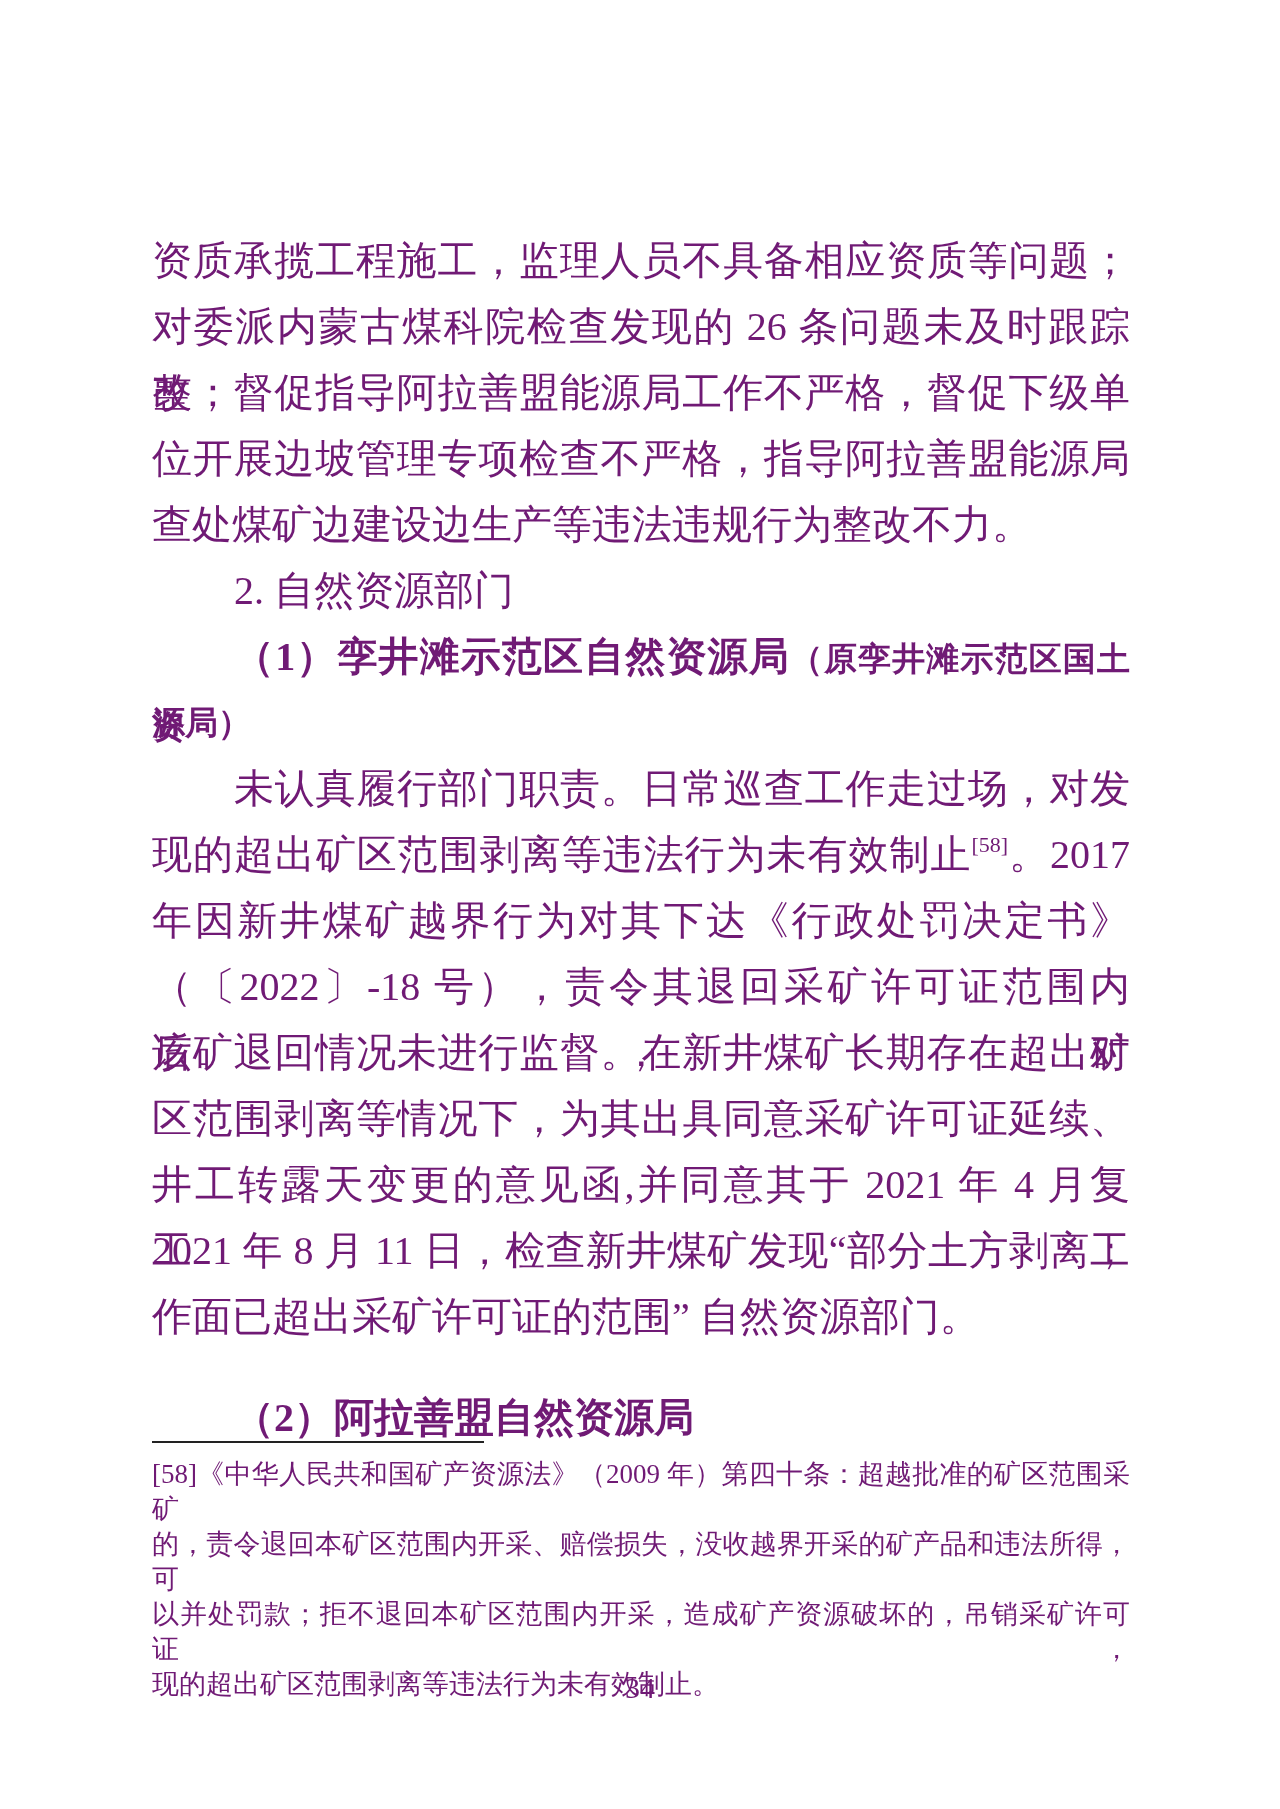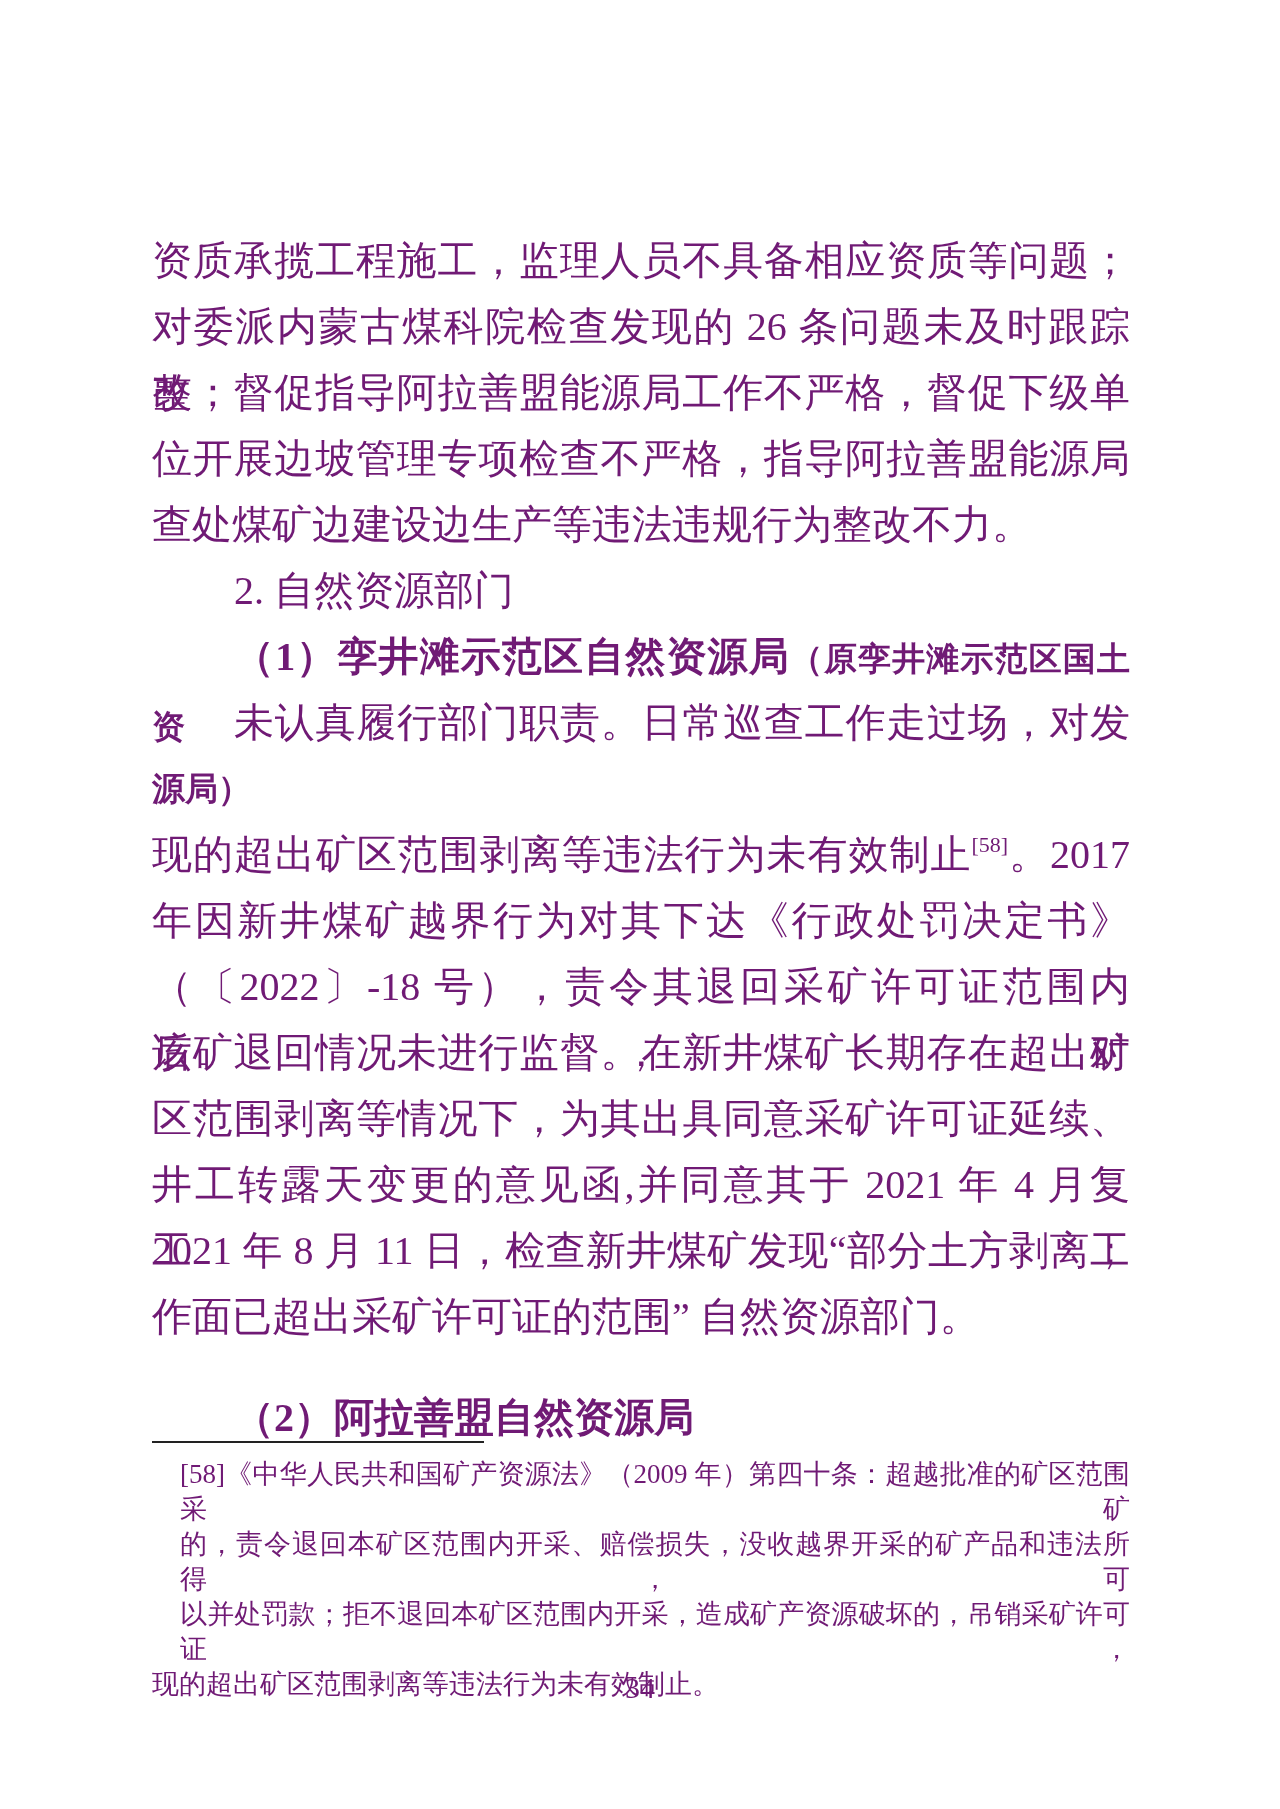--- a/index.html
+++ b/index.html
@@ -56,21 +56,20 @@
   }
   .fn-line {
     font-size: 27px;
     line-height: 35px;
     white-space: nowrap;
   }
   .fn-just {
     white-space: normal;
     text-align: justify;
     text-align-last: justify;
-    margin-left: 28px;
   }
   .page-number {
     position: absolute;
     left: 0;
     top: 1668px;
     width: 100%;
     text-align: center;
     font-size: 30px;
     line-height: 40px;
   }
@@ -81,22 +80,22 @@
 <div class="page">
 
   <div class="text-block">
     <div class="line just">资质承揽工程施工，监理人员不具备相应资质等问题；</div>
     <div class="line just">对委派内蒙古煤科院检查发现的 26 条问题未及时跟踪整</div>
     <div class="line just">改；督促指导阿拉善盟能源局工作不严格，督促下级单</div>
     <div class="line just">位开展边坡管理专项检查不严格，指导阿拉善盟能源局</div>
     <div class="line">查处煤矿边建设边生产等违法违规行为整改不力。</div>
     <div class="line h2 indent">2. 自然资源部门</div>
     <div class="line just indent"><span class="h3">（1）孪井滩示范区自然资源局</span><span class="note">（原孪井滩示范区国土资</span></div>
+    <div class="line note">源局）</div>
     <div class="line just indent">未认真履行部门职责。日常巡查工作走过场，对发</div>
-    <div class="line note">源局）</div>
     <div class="line just"><span>现的超出矿区范围剥离等违法行为未有效制止</span><span class="sup-ref">[58]</span><span>。2017</span></div>
     <div class="line just">年因新井煤矿越界行为对其下达《行政处罚决定书》</div>
     <div class="line just">（〔2022〕-18 号），责令其退回采矿许可证范围内后，对</div>
     <div class="line just">该矿退回情况未进行监督。在新井煤矿长期存在超出矿</div>
     <div class="line just">区范围剥离等情况下，为其出具同意采矿许可证延续、</div>
     <div class="line just">井工转露天变更的意见函,并同意其于 2021 年 4 月复工；</div>
     <div class="line just">2021 年 8 月 11 日，检查新井煤矿发现“部分土方剥离工</div>
     <div class="line">作面已超出采矿许可证的范围” 自然资源部门。</div>
     <div class="line h3 indent">（2）阿拉善盟自然资源局</div>
   </div>

